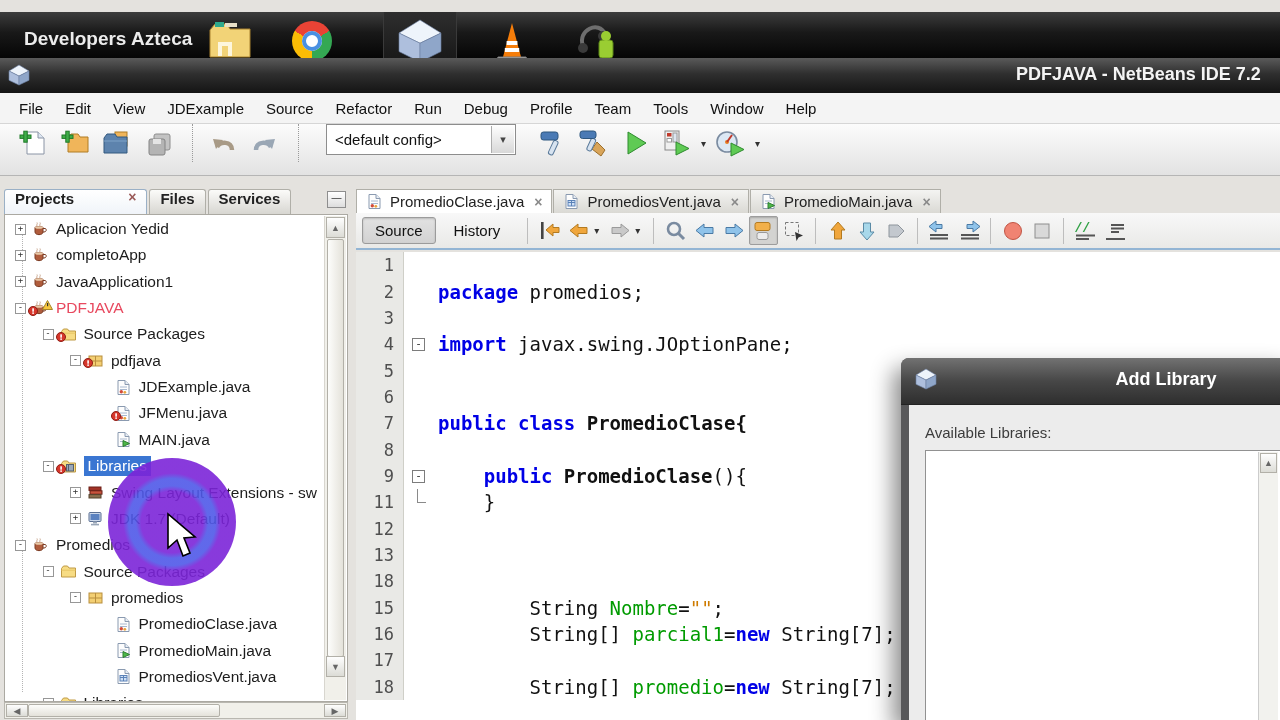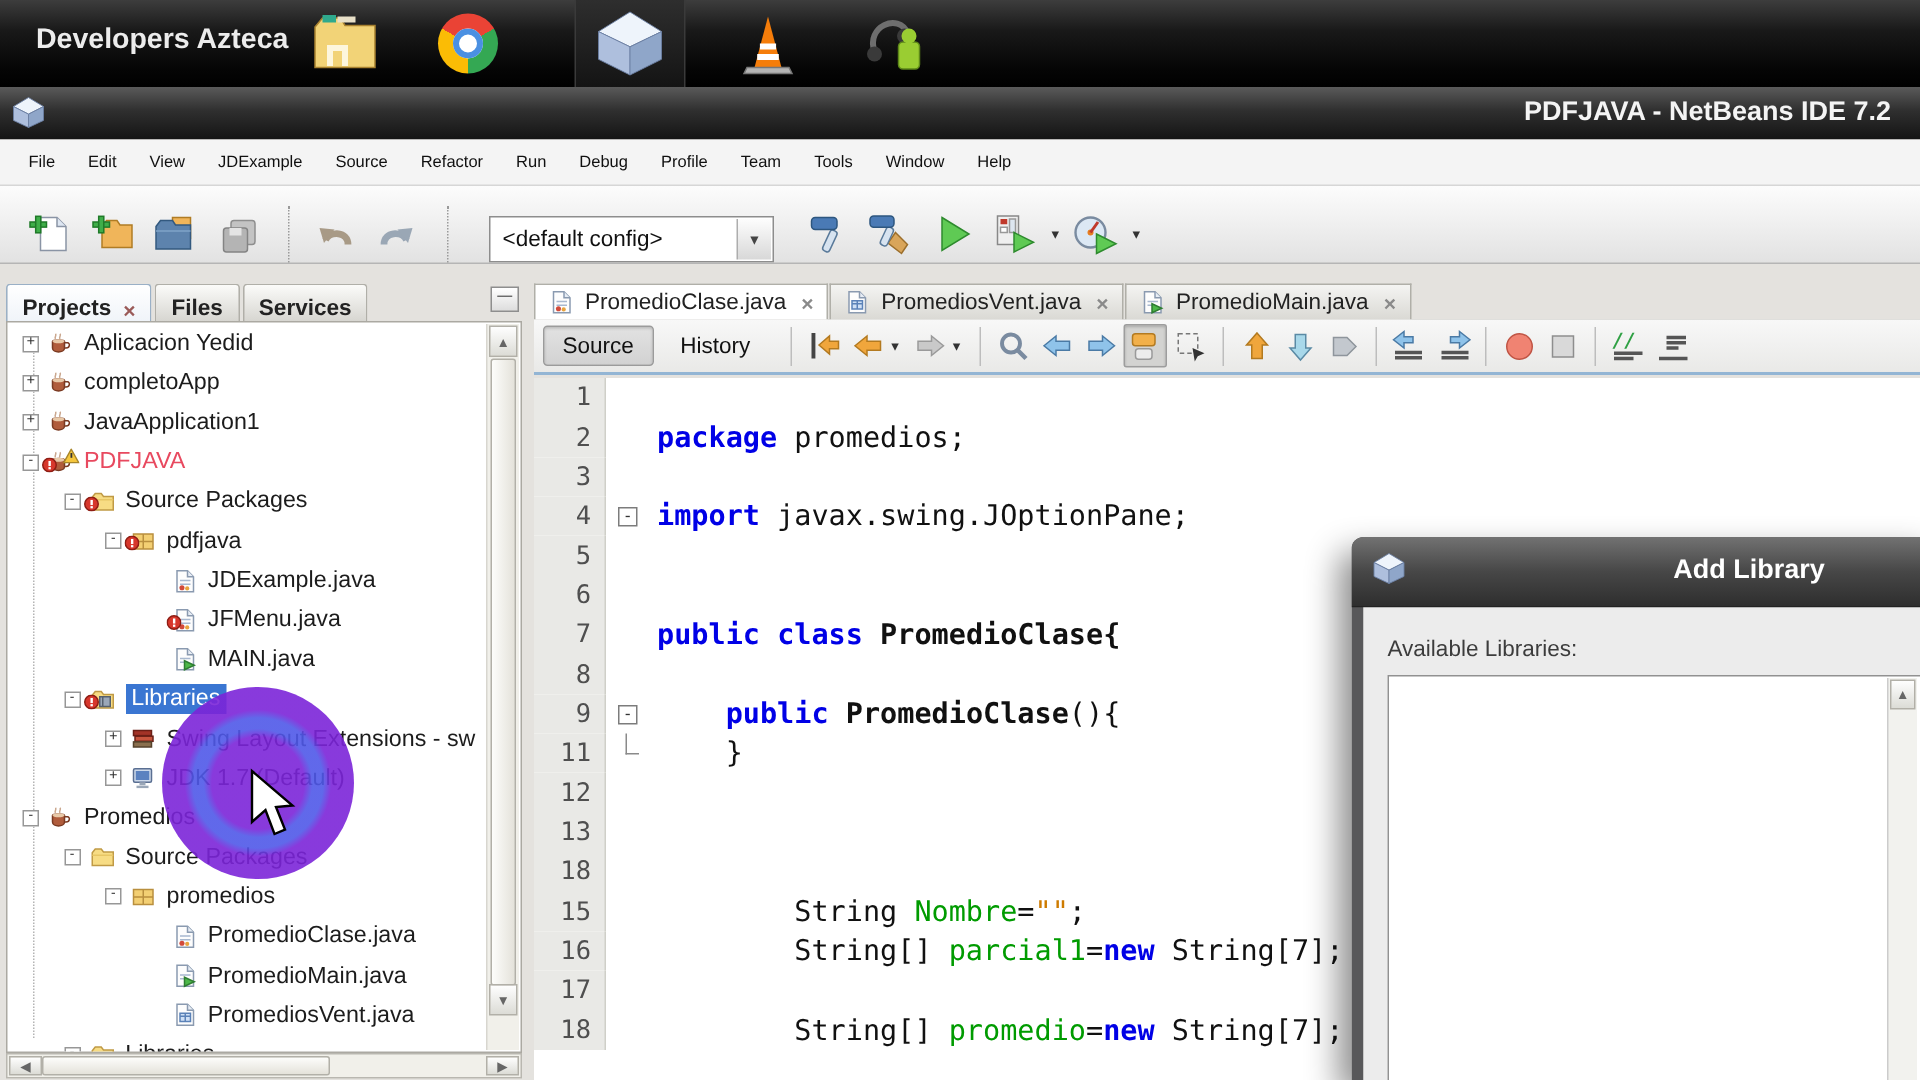--- a/index.html
+++ b/index.html
@@ -1,53 +1,53 @@
 <!DOCTYPE html>
 <html><head>
 <meta charset="utf-8">
 <style>
   html,body{margin:0;padding:0;background:#555;}
   #screen{position:relative;width:1280px;height:720px;overflow:hidden;background:#e4e2de;
           font-family:"Liberation Sans",sans-serif;-webkit-font-smoothing:antialiased;}
   
-  #taskbar{position:absolute;left:0;top:0;width:1280px;height:58px;
+  #taskbar{position:absolute;left:0;top:12px;width:1280px;height:58px;
            background:linear-gradient(#3d3d3d,#191919 35%,#050505 80%,#000);border-bottom:1px solid #000;}
   #taskbar .tlabel{position:absolute;left:24px;top:16px;color:#ececec;font-size:19px;font-weight:bold;}
   .tbicon{position:absolute;top:5px;width:50px;height:48px;display:flex;align-items:center;justify-content:center;}
   .tbicon.active{top:0;height:58px;width:72px;background:linear-gradient(#2e2e2e,#141414);border-left:1px solid #3a3a3a;border-right:1px solid #3a3a3a;}
   .chrome-ball{width:40px;height:40px;border-radius:50%;
      background:conic-gradient(from -60deg,#ea4335 0 120deg,#34a853 0 240deg,#fbbc05 0 360deg);position:relative;}
   .chrome-ball::after{content:"";position:absolute;left:10px;top:10px;width:20px;height:20px;border-radius:50%;
      background:#fff;box-shadow:inset 0 0 0 4px #4a90e2;}
   
   #titlebar{position:absolute;left:0;top:58px;width:1280px;height:35px;
             background:linear-gradient(#5a5a5a,#2f2f2f 45%,#141414);}
   #titlebar .wicon{position:absolute;left:8px;top:6px;}
   #titlebar .wtitle{position:absolute;left:1016px;top:6px;color:#f4f4f4;font-size:18px;font-weight:bold;white-space:nowrap;}
   
   #menubar{position:absolute;left:0;top:93px;width:1280px;height:31px;background:#f4f4f4;
            border-bottom:1px solid #d6d6d6;display:flex;align-items:center;padding-left:8px;box-sizing:border-box;}
-  .mitem{padding:0 11px;font-size:11px;color:#101010;}
+  .mitem{padding:0 11px;font-size:15px;color:#101010;}
   
   #toolbar{position:absolute;left:0;top:124px;width:1280px;height:52px;
            background:linear-gradient(#fcfcfc,#e2e2e2);border-bottom:1px solid #b5b5b5;
-           display:flex;align-items:flex-end;padding-left:14px;box-sizing:border-box;}
+           display:flex;align-items:flex-start;padding-left:14px;box-sizing:border-box;}
   .tbtn{width:38px;height:38px;display:flex;align-items:center;justify-content:center;margin-right:4px;border-radius:3px;}
   .tsep{width:1px;height:38px;border-left:1px dotted #9a9a9a;margin:0 10px;}
   .combo{width:188px;height:29px;background:#fff;border:1px solid #8d8d8d;margin:0 16px;position:relative;display:flex;align-items:center;}
   .combo-val{font-size:15px;color:#111;padding-left:8px;}
   .combo-btn{position:absolute;right:1px;top:1px;bottom:1px;width:22px;background:linear-gradient(#fdfdfd,#d8d8d8);
              border-left:1px solid #adadad;display:flex;align-items:center;justify-content:center;font-size:11px;color:#444;}
   .dd{font-size:10px;color:#333;margin:0 6px 0 1px;}
   
   .tabrow{position:absolute;display:flex;align-items:flex-end;}
   #lp-tabs{left:4px;top:188px;width:344px;height:26px;border-bottom:1px solid #a8a8a2;}
   #ed-tabs{left:356px;top:188px;width:924px;height:25px;border-bottom:1px solid #a8a8a2;}
-  .ptab{height:24px;display:flex;align-items:flex-end;padding:0 10px;font-size:15px;font-weight:bold;color:#222;
-        background:linear-gradient(#fbfbf9,#d7d6d1);border:1px solid #b0afa8;border-bottom:none;margin-right:2px;border-radius:3px 3px 0 0;}
+  .ptab{height:24px;display:flex;align-items:flex-start;padding:0 10px;font-size:15px;font-weight:bold;color:#222;
+        background:linear-gradient(#fbfbf9,#d7d6d1);border:1px solid #b0afa8;border-bottom:none;margin-right:2px;border-radius:3px 3px 0 0;gap:46px;}
   .ptab.active{background:linear-gradient(#ffffff,#f0f4f9);border-color:#9ab0c6;font-weight:bold;}
   .etab{height:23px;display:flex;align-items:center;padding:0 9px;font-size:15px;color:#222;
         background:linear-gradient(#f4f4f2,#dad9d4);border:1px solid #b0afa8;border-bottom:none;margin-right:1px;}
   .etab.active{background:#fff;}
   .etab .ticn{margin-right:7px;display:flex;}
   .closex{margin-left:10px;color:#8a8a8a;font-size:14px;font-weight:bold;line-height:1;}
   .ptab .closex{color:#9a5a58;margin-left:8px;}
   .minbtn{position:absolute;right:6px;top:3px;width:17px;height:15px;border:1px solid #8e8e8e;
           background:linear-gradient(#fff,#ddd);font-size:10px;line-height:12px;text-align:center;color:#333;}
   

